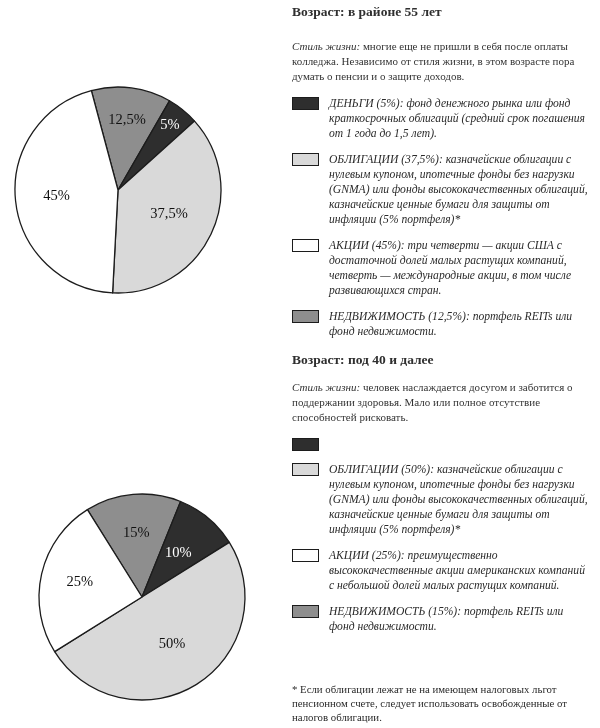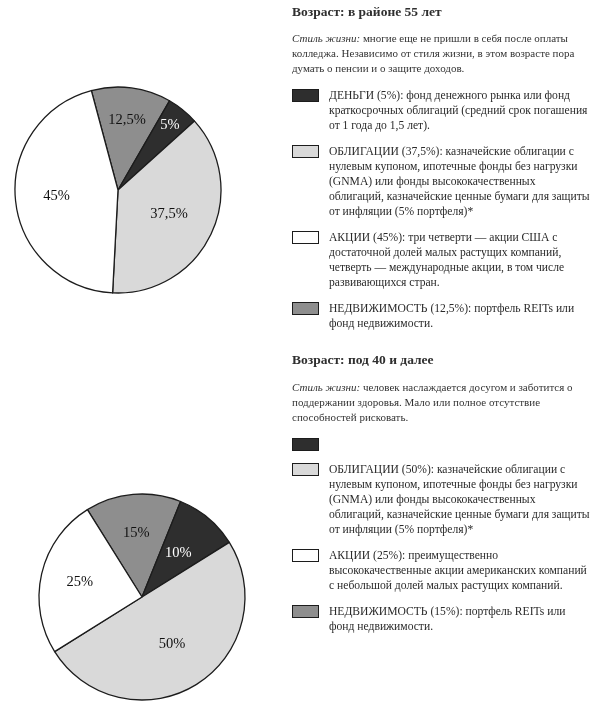--- a/index.html
+++ b/index.html
@@ -4,27 +4,27 @@
 <style>
   * { margin:0; padding:0; box-sizing:border-box; }
   html, body { background:#ffffff; }
   .page {
     position:relative; width:600px; height:728px; background:#ffffff;
     font-family:"Liberation Serif", serif; color:#2a2a2a; overflow:hidden;
   }
   .textcol { position:absolute; left:292px; width:298px; }
   #col1 { top:4px; }
   #col2 { top:352px; }
-  .sec-title { font-size:13.5px; font-weight:bold; color:#2f2f2f; margin-bottom:11px; }
+  .sec-title { font-size:13.5px; font-weight:bold; color:#2f2f2f; margin-bottom:19px; }
   #col2 .sec-title { margin-bottom:12px; }
   .lifestyle { font-size:11px; line-height:15px; margin-bottom:12px; color:#333; }
   .lifestyle em { font-style:italic; }
   .legend-item { display:flex; margin-bottom:11px; font-size:11.6px; line-height:15px; }
   .swatch { flex:0 0 27px; height:13px; border:1px solid #1c1c1c; margin-right:10px; margin-top:1px; }
-  .legend-text { flex:1 1 auto; }
+  .legend-text { flex:1 1 auto;font-style:italic; }
   .pie { position:absolute; }
   #pie1 { left:10px; top:82px; width:216px; height:216px; }
   #pie2 { left:34px; top:489px; width:216px; height:216px; }
   .footnote { position:absolute; left:292px; top:682px; width:292px; font-size:10.8px; line-height:14px; }
   svg text { font-family:"Liberation Serif", serif; }
 </style>
 </head>
 <body>
 
 <div class="page">
@@ -91,14 +91,15 @@
         <span class="swatch" style="background: rgb(255, 255, 255);"></span>
         <p class="legend-text"><span>АКЦИИ (25%):</span> <span>преимущественно высококачественные акции американских компаний с небольшой долей малых растущих компаний.</span></p>
       </div>
       <div class="legend-item">
         <span class="swatch" style="background: rgb(142, 142, 142);"></span>
         <p class="legend-text"><span>НЕДВИЖИМОСТЬ (15%):</span> <span>портфель REITs или фонд недвижимости.</span></p>
       </div>
     </div>
   </div>
 
+  <p class="footnote">* Если облигации лежат не на имеющем налоговых льгот пенсионном счете, следует использовать освобожденные от налогов облигации.</p>
 
 </div>
 
 </body></html>

